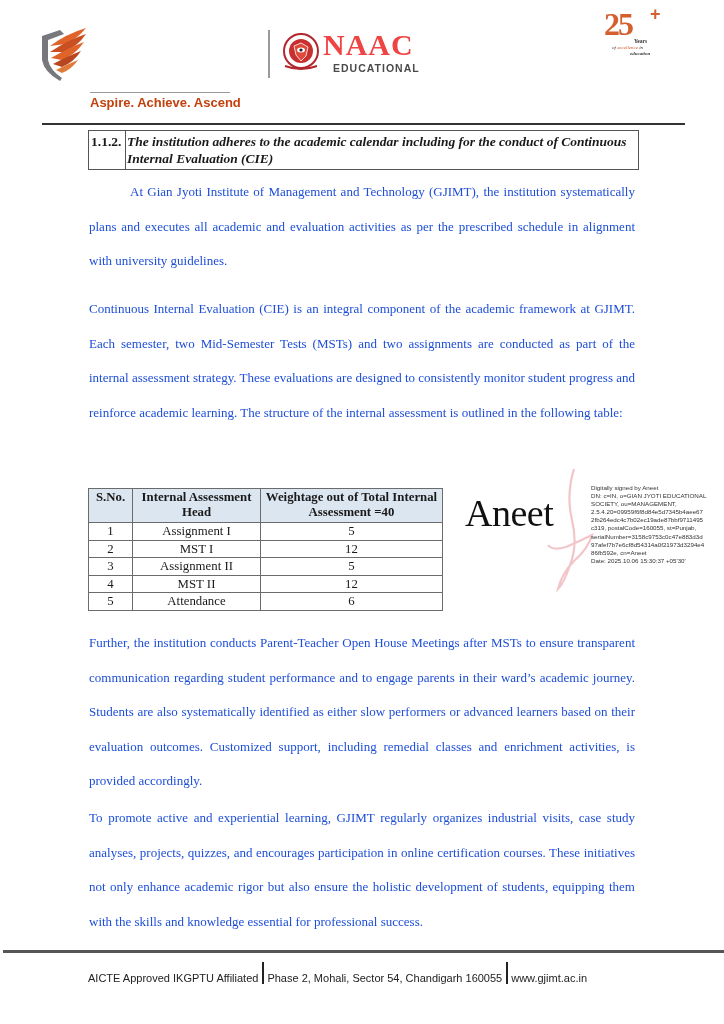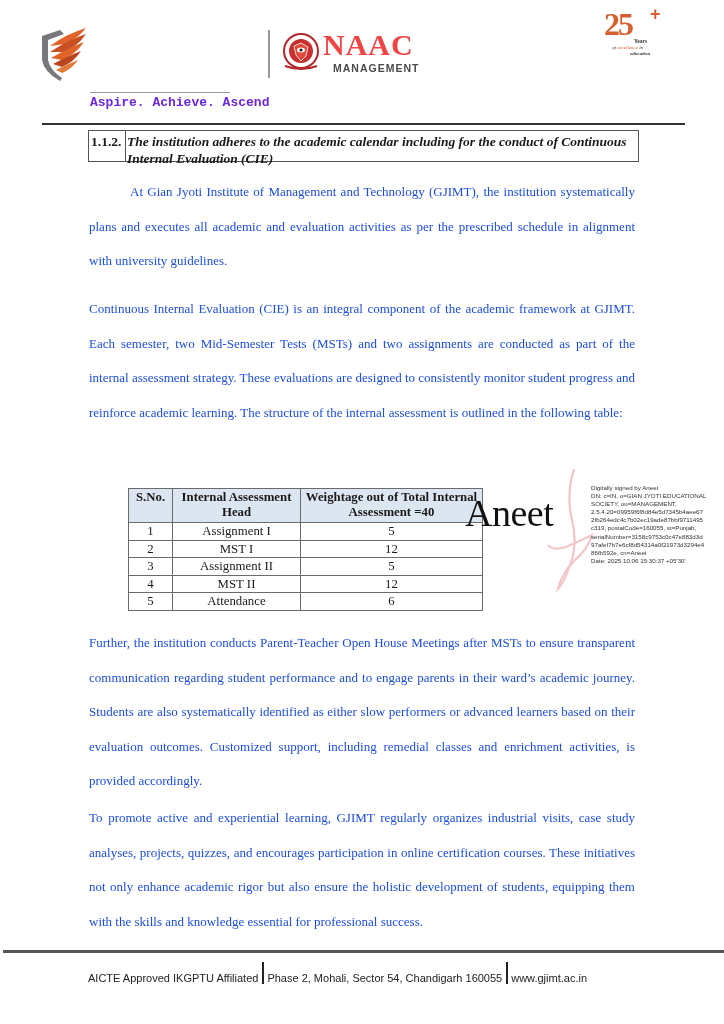--- a/index.html
+++ b/index.html
@@ -8,50 +8,50 @@
 
     
     .header { position: absolute; left: 0; top: 0; width: 724px; height: 120px; }
     .gj-logo { position: absolute; left: 38px; top: 26px; width: 50px; height: 56px; }
     .gj-text { position: absolute; left: 90px; top: 27px; }
     .gj-title { font-family: "Liberation Sans", sans-serif; font-weight: bold; font-size: 31px; letter-spacing: -0.5px; line-height: 30px; }
     .gj-title .gian { color: #6d6e70; }
     .gj-title .jyoti { color: #c8582a; }
     .gj-sub { font-family: "Liberation Sans", sans-serif; font-weight: bold; font-size: 14.5px; color: #58595b; line-height: 17px; }
     .gj-rule { position: absolute; left: 90px; top: 92px; width: 140px; height: 1px; background: #9a9a9a; }
-    .gj-tag { position: absolute; left: 90px; top: 95px; font-family: Liberation Mono, monospace; font-weight: bold; font-size: 13px; color: #6d28d9; }
+    .gj-tag { position: absolute; left: 90px; top: 95px; font-family: Liberation Sans, sans-serif; font-weight: bold; font-size: 13px; color: #c2410c; }
     .hdr-divider { position: absolute; left: 268px; top: 30px; width: 2px; height: 48px; background: #9a9a9a; }
     .naac-emblem { position: absolute; left: 281px; top: 32px; width: 40px; height: 40px; }
     .naac-text { position: absolute; left: 323px; top: 29px; font-family: "Liberation Serif", serif; font-weight: bold; font-size: 30px; color: #ef4444; letter-spacing: 1px; line-height: 32px; }
     .naac-accr { position: absolute; left: 333px; top: 62px; font-family: "Liberation Sans", sans-serif; font-weight: bold; font-size: 10.5px; color: #4a4a4a; letter-spacing: 1px; }
     .years-badge { position: absolute; left: 604px; top: 8px; width: 62px; height: 56px; }
     .years-num { position: absolute; left: 0; top: 0; font-family: "Liberation Serif", serif; font-weight: bold; font-size: 32px; color: #d3602e; line-height: 32px; letter-spacing: -2px; }
     .years-plus { position: absolute; left: 46px; top: -4px; font-family: "Liberation Sans", sans-serif; font-weight: bold; font-size: 18px; color: #d3602e; }
     .years-word { position: absolute; left: 30px; top: 30px; font-family: "Liberation Serif", serif; font-weight: bold; font-size: 5.5px; color: #333; }
     .years-line2 { position: absolute; left: 8px; top: 37px; font-family: "Liberation Serif", serif; font-style: italic; font-size: 5px; color: #333; white-space: nowrap; }
     .years-line2 .exc { color: #d3602e; }
     .years-line3 { position: absolute; left: 26px; top: 43px; font-family: "Liberation Serif", serif; font-style: italic; font-weight: bold; font-size: 5px; color: #333; }
 
     .top-rule { position: absolute; left: 42px; top: 123px; width: 643px; height: 2px; background: #333; }
 
     
-    .crit-box { position: absolute; left: 88px; top: 130px; width: 551px; height: 32px; border: 1.5px solid #555; display: flex; }
+    .crit-box { position: absolute; left: 88px; top: 130px; width: 551px; height: 40px; border: 1.5px solid #555; display: flex; }
     .crit-num { width: 37px; border-right: 1.5px solid #555; font-weight: bold; font-size: 13.5px; padding: 2px 0 0 2px; line-height: 17px; }
     .crit-title { flex: 1; font-weight: bold; font-style: italic; font-size: 13.5px; padding: 2px 0 0 1px; line-height: 17px; font-family: Liberation Serif, serif; }
 
     
     .para { position: absolute; left: 89px; width: 546px; font-size: 13px; line-height: 34.5px; text-align: justify; color: #1d4ed8; }
     .para.indent { text-indent: 41px; }
     .p1 { top: 175px; }
     .p2 { top: 292px; }
     .p3 { top: 626px; }
     .p4 { top: 801px; }
 
     
-    .assess-table { position: absolute; left: 88px; top: 488px; width: 355px; border-collapse: collapse; font-size: 12.8px; margin-left: 40px; }
+    .assess-table { position: absolute; left: 88px; top: 488px; width: 355px; border-collapse: collapse; font-size: 12.8px; }
     .assess-table th, .assess-table td { border: 1px solid #6b6b6b; text-align: center; }
     .assess-table th { background: #dce6f1; font-weight: bold; line-height: 15px; padding: 1px 2px 2px; vertical-align: top; }
     .assess-table td { line-height: 16.5px; padding: 0; }
     .col-sno { width: 44px; }
     .col-head { width: 128px; }
 
     
     .sig { position: absolute; left: 462px; top: 480px; width: 262px; height: 110px; }
     .sig-mark { position: absolute; left: 82px; top: -15px; width: 52px; height: 130px; }
     .sig-name { position: absolute; left: 3px; top: 9px; font-family: Liberation Serif, serif; font-size: 38px; color: #111; letter-spacing: -0.5px; line-height: 48px; }
@@ -81,21 +81,21 @@
 
   <svg class="naac-emblem" viewBox="0 0 40 40">
     <circle cx="20" cy="19" r="17" fill="#fff" stroke="#b2262d" stroke-width="2"></circle>
     <circle cx="20" cy="19" r="12" fill="#c8302f"></circle>
     <path d="M13 14 L20 11 L27 15 L25 24 L20 29 L15 23 Z" fill="#e04a3a" stroke="#fff" stroke-width="0.8"></path>
     <ellipse cx="20" cy="18" rx="4" ry="2.5" fill="#fff"></ellipse>
     <circle cx="20" cy="18" r="1.6" fill="#222"></circle>
     <path d="M4 34 Q20 40 36 34" stroke="#b2262d" stroke-width="2" fill="none"></path>
   </svg>
   <div class="naac-text">NAAC</div>
-  <div class="naac-accr">MANAGEMENT</div>
+  <div class="naac-accr">EDUCATIONAL</div>
 
   <div class="years-badge">
     <div class="years-num">25</div>
     <div class="years-plus">+</div>
     <div class="years-word">Years</div>
     <div class="years-line2"><span>of </span><span class="exc">excellence</span><span> in</span></div>
     <div class="years-line3">education</div>
   </div>
 </div>
 

